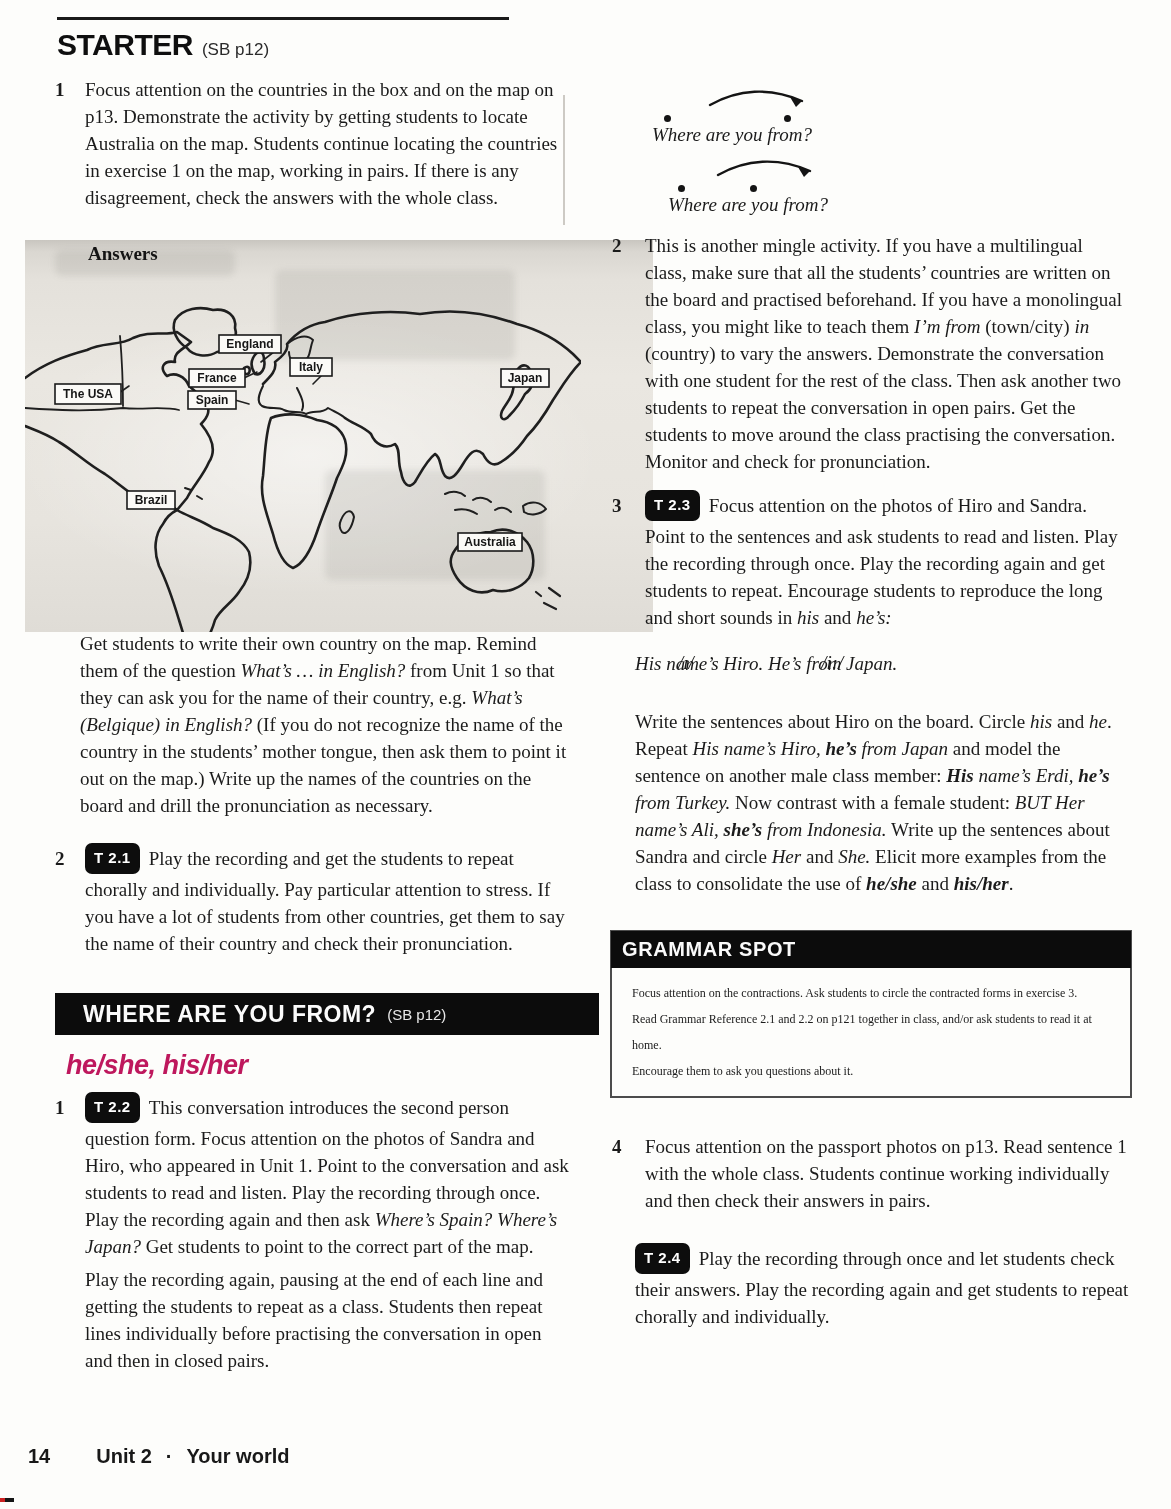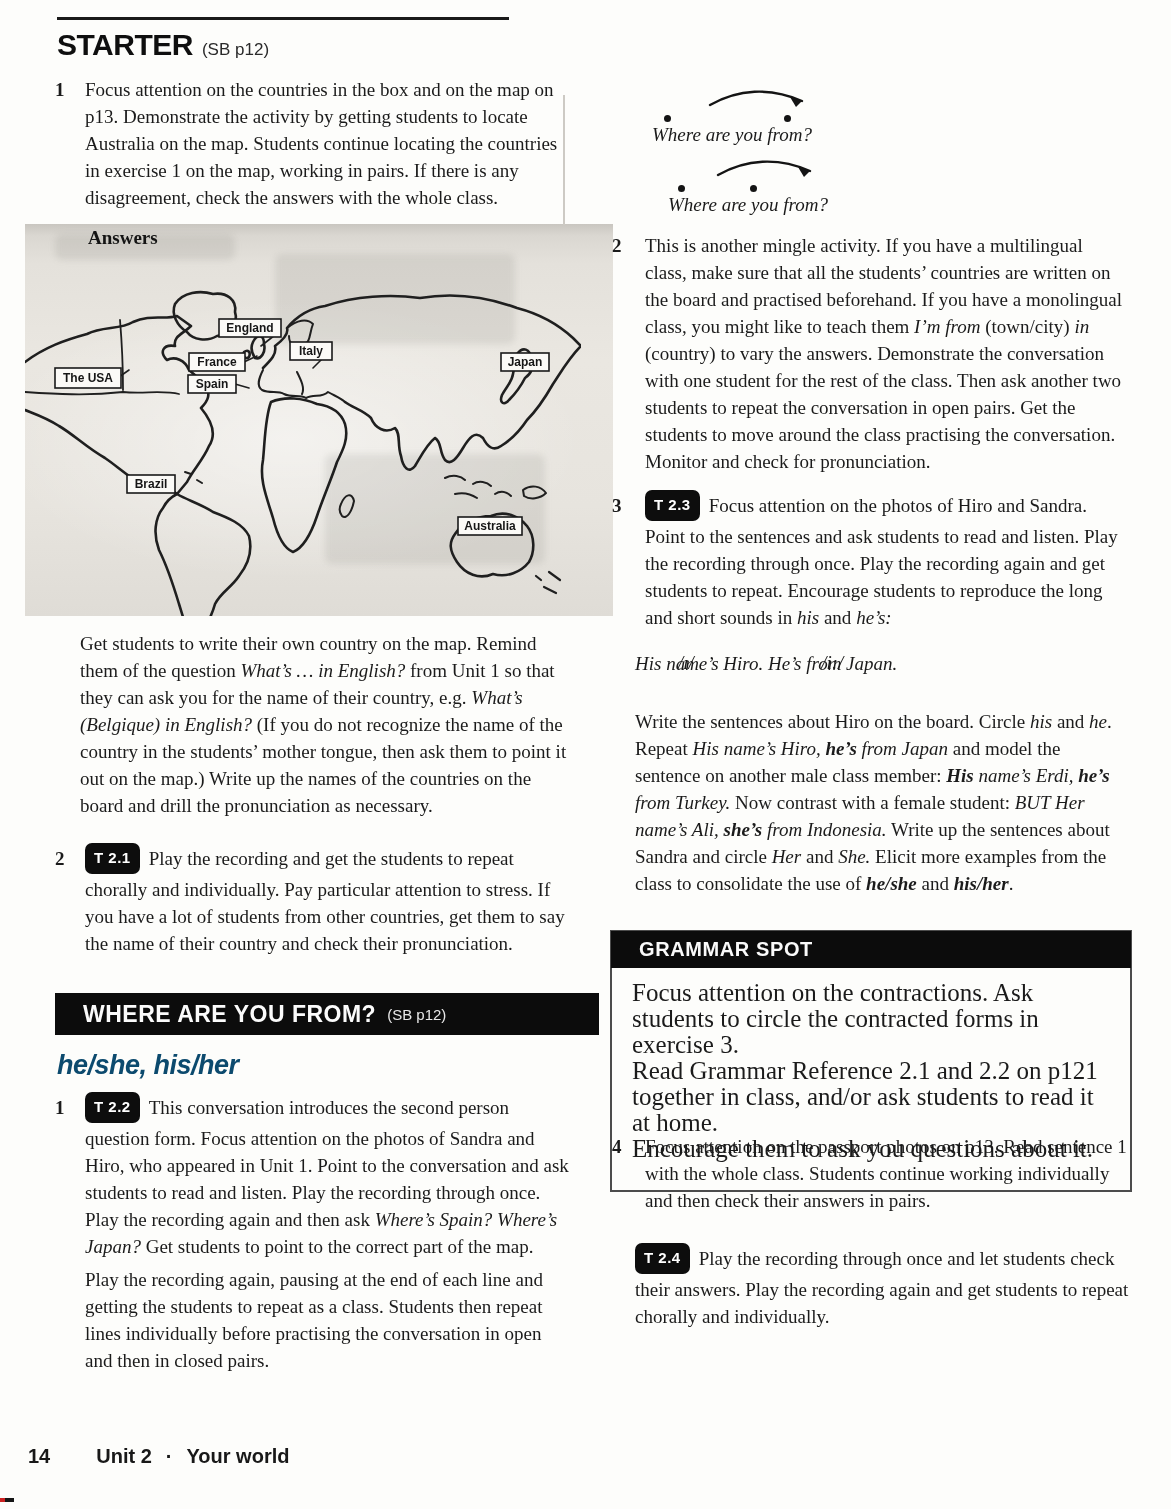--- a/index.html
+++ b/index.html
@@ -11,21 +11,21 @@
   .rule{background:#1a1a1a;}
   
   .h-starter{font-family:"Liberation Sans",sans-serif;font-weight:bold;font-size:30px;letter-spacing:-0.5px;color:#0f0f0f;}
   .h-ref{font-family:"Liberation Sans",sans-serif;font-size:17px;color:#2a2a2a;font-weight:normal;margin-left:9px;}
   .banner{
     background:#0c0c0c;color:#fbfbfb;display:flex;align-items:center;
     font-family:"Liberation Sans",sans-serif;padding-left:28px;gap:11px;
   }
   .banner .t{font-size:23px;font-weight:bold;letter-spacing:0.5px;}
   .banner .r{font-size:15px;opacity:0.92;}
-  .subhead{font-family:"Liberation Sans",sans-serif;font-weight:bold;font-style:italic;font-size:27px;color:#0c4a6e;letter-spacing:-0.5px;}
+  .subhead{font-family:"Liberation Sans",sans-serif;font-weight:bold;font-style:italic;font-size:27px;color:#be185d;letter-spacing:-0.5px;margin-left:9px;}
   
   .bodytext{font-size:19px;line-height:27px;text-align:left;}
   .item{font-size:19px;line-height:27px;}
   .item .num{position:absolute;left:0;top:0;font-weight:bold;}
   .item .ibody{margin-left:30px;}
   .item.rcol .ibody{margin-left:33px;}
   .badge{
     display:inline-block;background:#0d0d0d;color:#fff;border-radius:7px;
     font-family:"Liberation Sans",sans-serif;font-weight:bold;font-size:15px;
     padding:1px 9px 3px;margin-right:9px;transform:translateY(-2px);letter-spacing:0.5px;
@@ -39,24 +39,24 @@
   .answers{font-weight:bold;font-size:19px;color:#141414;}
   .smudge{background:rgba(110,105,98,0.13);filter:blur(3px);border-radius:8px;}
   
   .inton-text{font-style:italic;font-size:19px;}
   .dot{width:7px;height:7px;border-radius:50%;background:#141414;}
   
   .gs-box{border:2px solid #4c4c4c;background:#fdfdfb;}
   .gs-head{
     background:#0c0c0c;color:#fafafa;font-family:"Liberation Sans",sans-serif;
     font-weight:bold;font-size:20px;letter-spacing:0.6px;
-    display:flex;align-items:center;padding-left:28px;height:37px;
+    display:flex;align-items:center;padding-left:11px;height:37px;
     margin:-1px;
   }
-  .gs-body{padding:13px 20px 28px;font-size:25px;line-height:26px;}
+  .gs-body{padding:13px 20px 12px;font-size:12px;line-height:26px;}
   .gs-body p{margin:0;}
   
   .footer{font-family:"Liberation Sans",sans-serif;font-weight:bold;font-size:20px;color:#181818;display:flex;gap:14px;align-items:flex-start;}
   .phon{font-style:italic;font-size:19px;}
   .artifact-line{background:#cdcac4;}
   .corner-mark{background:linear-gradient(to right,#cc2222 0 34%,#151515 34%);}
   svg text{font-family:"Liberation Sans",sans-serif;font-weight:bold;}
 </style>
 </head>
 <body>
@@ -68,21 +68,21 @@
   <div class="abs" style="left:57px;top:28px;display:flex;align-items:baseline;">
     <span class="h-starter">STARTER</span>
     <span class="h-ref">(SB p12)</span>
   </div>
 
   <div class="abs item" style="left:55px;top:76px;width:510px;">
     <span class="num">1</span>
     <div class="ibody">Focus attention on the countries in the box and on the map on p13. Demonstrate the activity by getting students to locate Australia on the map. Students continue locating the countries in exercise 1 on the map, working in pairs. If there is any disagreement, check the answers with the whole class.</div>
   </div>
 
-  <div class="abs map-panel" style="left:25px;top:224px;width:556px;height:392px;padding-left:32px;">
+  <div class="abs map-panel" style="left:25px;top:240px;width:628px;height:392px;">
     <div class="abs smudge" style="left:250px;top:30px;width:240px;height:90px;"></div>
     <div class="abs smudge" style="left:300px;top:230px;width:220px;height:110px;"></div>
     <div class="abs smudge" style="left:30px;top:10px;width:180px;height:26px;"></div>
     <div class="abs answers" style="left:63px;top:3px;">Answers</div>
 
     <svg class="abs" style="left:0;top:18px;" width="556" height="374" viewBox="0 0 556 374">
       <g fill="none" stroke="#1f1f1f" stroke-width="2.6" stroke-linecap="round" stroke-linejoin="round">
 
         <path d="M 0,120 C 20,105 40,98 62,92 C 78,84 95,88 108,80 C 125,72 140,78 152,74 L 166,84 C 158,92 148,94 150,104 C 138,102 134,110 142,118 C 150,114 160,118 164,128 L 178,140 C 188,152 182,160 176,166 C 186,178 192,192 184,204 C 178,218 168,228 162,240 L 152,252 C 142,244 130,240 120,244 C 104,236 92,224 80,216 C 62,206 48,192 34,184 C 22,176 10,172 0,168"></path>
         <path stroke-width="1.8" d="M 95,78 C 97,102 98,126 98,148 M 0,150 C 30,152 62,154 98,150 C 118,152 138,148 154,152"></path>

